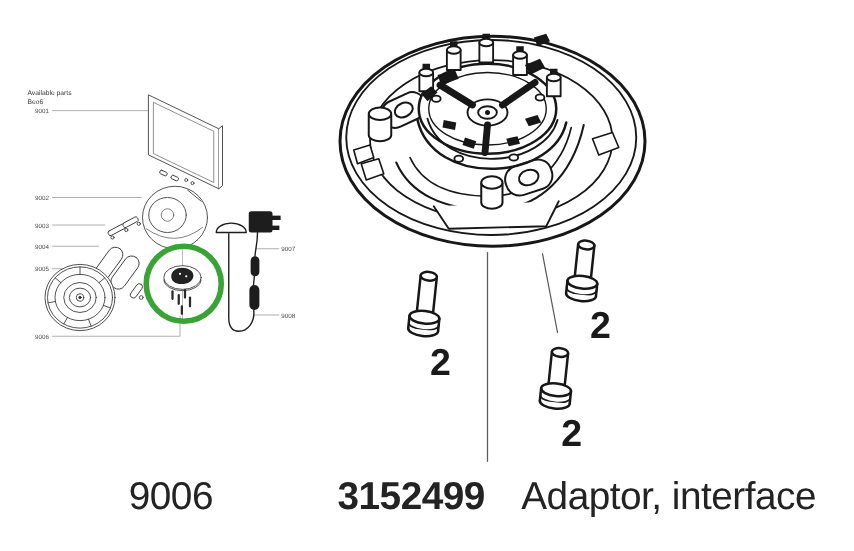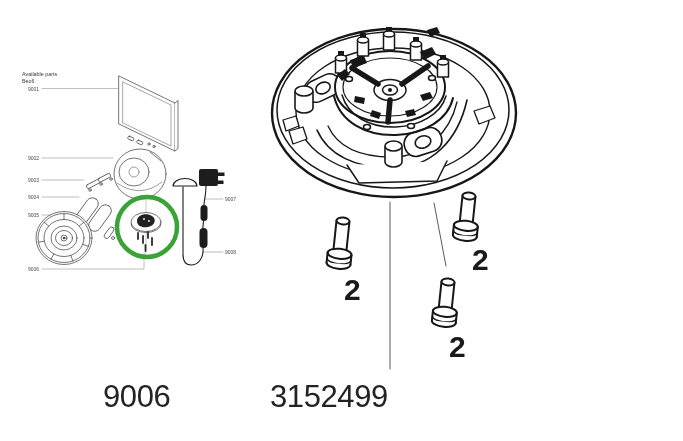--- a/index.html
+++ b/index.html
@@ -5,21 +5,21 @@
   html,body{margin:0;padding:0;background:#ffffff;}
   .stage{position:relative;width:683px;height:441px;background:#fff;overflow:hidden;
          font-family:"Liberation Sans",sans-serif;}
   .art{position:absolute;left:0;top:0;}
   svg text{font-family:"Liberation Sans",sans-serif;fill:#4a4a4a;}
   svg .hdr{fill:#3a3a3a;}
   svg .qty{fill:#1a1a1a;font-weight:bold;font-size:30px;}
   .footer-label{position:absolute;top:381px;color:#232323;font-size:31px;
                 letter-spacing:-0.4px;line-height:1;white-space:nowrap;}
   .f-ref{left:103px;}
-  .f-num{left:270px;}
+  .f-num{left:270px;font-weight:bold;}
   .f-name{left:417px;}
 </style>
 </head>
 <body>
 
 <div class="stage">
 
 <svg class="art" width="683" height="441" viewBox="0 0 683 441">
 
   <g stroke="#3a3a3a" stroke-width="0.7" fill="none" stroke-linejoin="round" stroke-linecap="round">
@@ -255,14 +255,15 @@
     </g>
 
     <text x="344" y="300" class="qty" stroke="none">2</text>
     <text x="472" y="270" class="qty" stroke="none">2</text>
     <text x="449" y="357" class="qty" stroke="none">2</text>
   </g>
 </svg>
 
   <span class="footer-label f-ref">9006</span>
   <span class="footer-label f-num">3152499</span>
+  <span class="footer-label f-name">Adaptor, interface</span>
 
 </div>
 
 </body></html>

